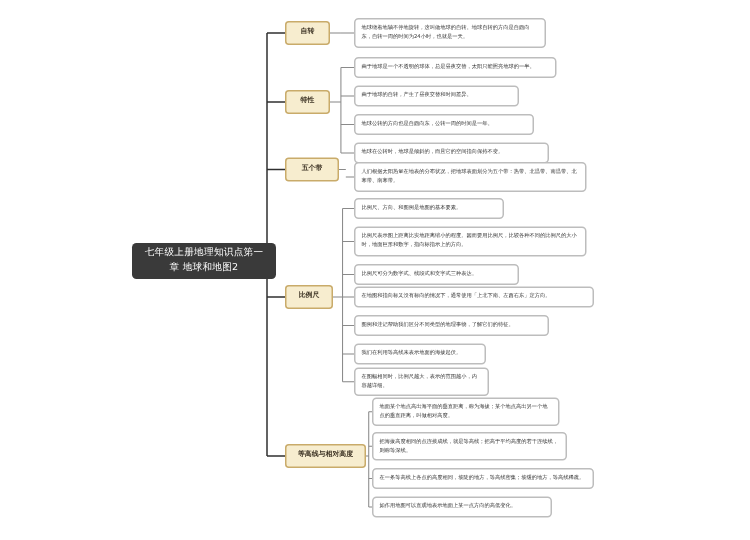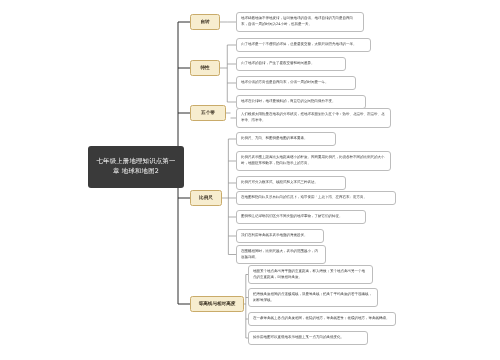--- a/index.html
+++ b/index.html
@@ -61,21 +61,21 @@
         <path d="M 178 304 H 190" fill="none" stroke="#2f2f2f" stroke-width="1"></path>
         <path d="M 244 304 H 245.8181818181818" fill="none" stroke="#8a8a8a" stroke-width="0.7"></path>
         <path d="M 245.8181818181818 274.5 V 338" fill="none" stroke="#8a8a8a" stroke-width="0.7"></path>
         <path d="M 245.8181818181818 274.5 H 248" fill="none" stroke="#8a8a8a" stroke-width="0.7"></path>
         <path d="M 245.8181818181818 297.5 H 248" fill="none" stroke="#8a8a8a" stroke-width="0.7"></path>
         <path d="M 245.8181818181818 319 H 248" fill="none" stroke="#8a8a8a" stroke-width="0.7"></path>
         <path d="M 245.8181818181818 338 H 248" fill="none" stroke="#8a8a8a" stroke-width="0.7"></path>
       </g>
   </svg>
   <div id="nodes">
-      <div class="node root" style="left: 88px; top: 146px; width: 96px; height: 42px;">
+      <div class="node root" style="left: 88px; top: 162px; width: 96px; height: 24px;">
         <div>七年级上册地理知识点第一章 地球和地图2</div>
       </div>
       <div class="node branch" style="left: 190px; top: 14px; width: 30px; height: 16px;">
         <span>自转</span>
       </div>
       <div class="node leaf" style="left: 236px; top: 12px; width: 128px; height: 20px;">
         <span>地球绕着地轴不停地旋转，这叫做地球的自转。地球自转的方向是自西向东，自转一周的时间为24小时，也就是一天。</span>
       </div>
       <div class="node branch" style="left: 190px; top: 60px; width: 30px; height: 16px;">
         <span>特性</span>

